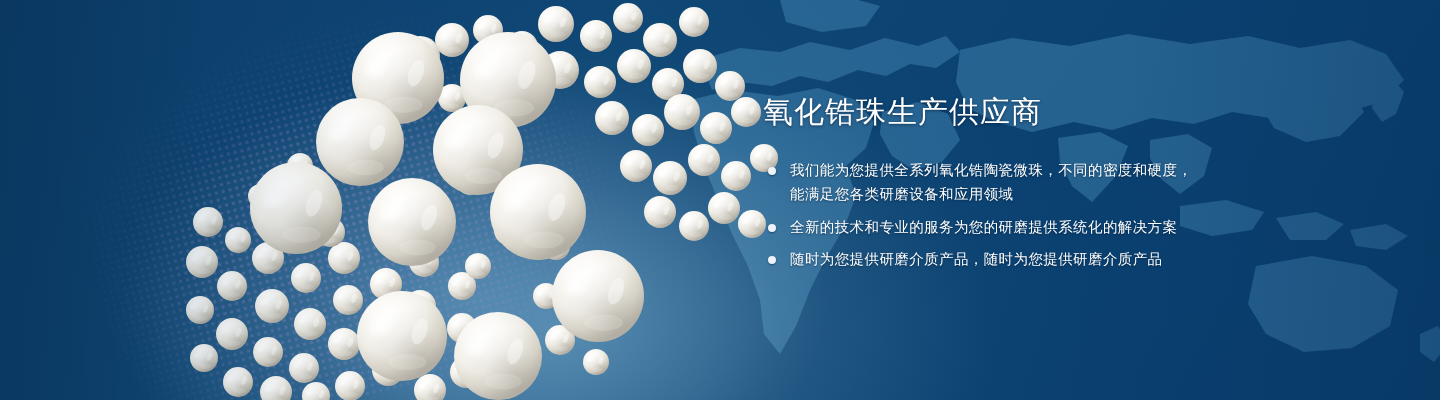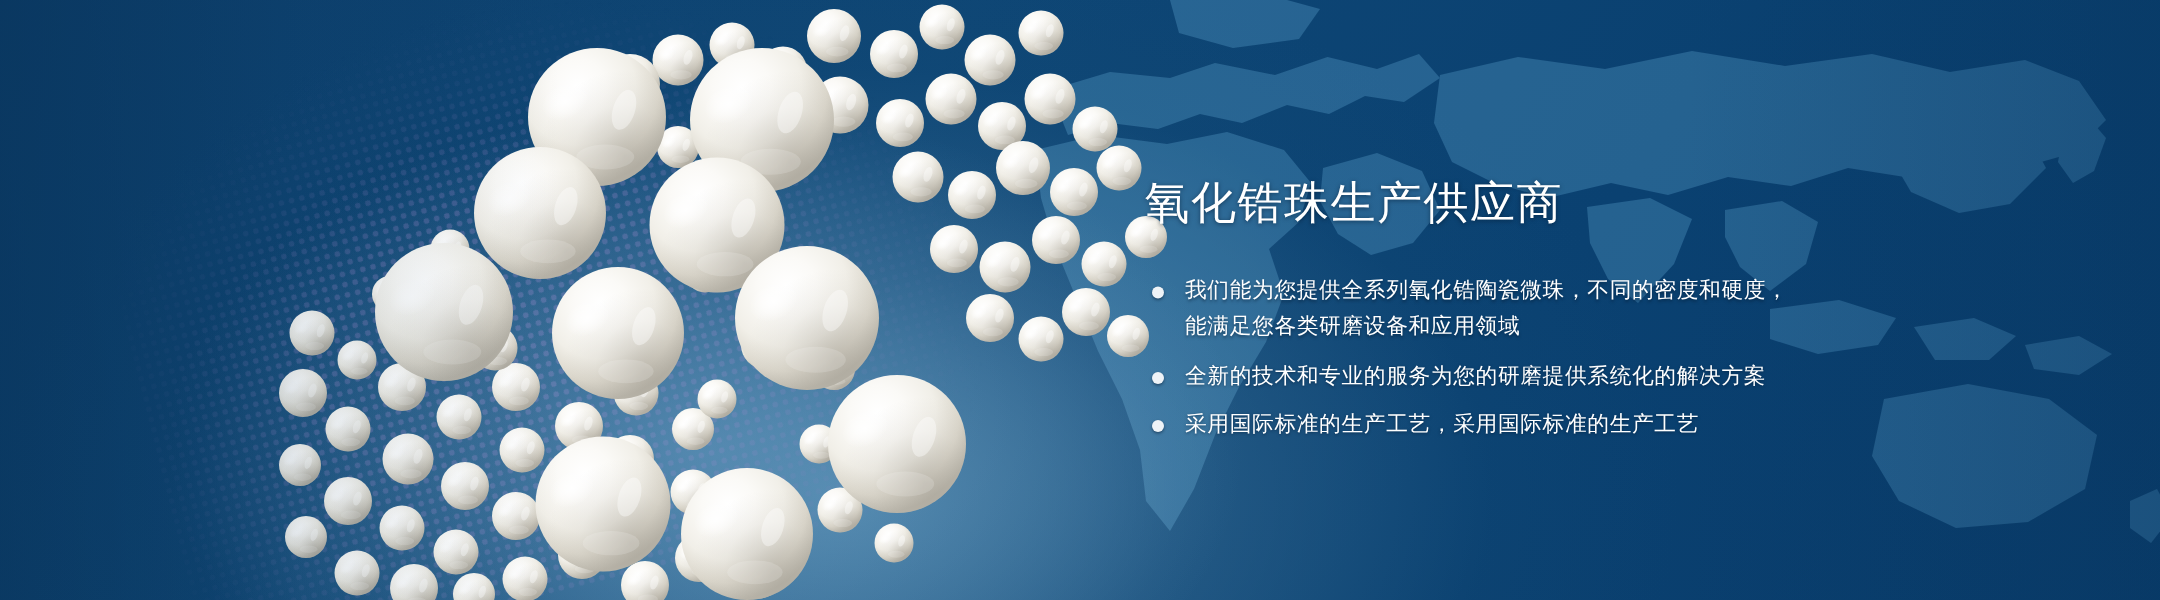--- a/index.html
+++ b/index.html
@@ -75,21 +75,21 @@
     top: 0;
     width: 1440px;
     height: 400px;
   }
   #beads svg { display: block; width: 100%; height: 100%; }
 
   
   .copy {
     position: absolute;
     left: 763px;
-    top: 116px;
+    top: 92px;
     width: 560px;
   }
   .headline {
     margin: 0;
     font-size: 30px;
     line-height: 40px;
     font-weight: 400;
     letter-spacing: 1px;
     color: #ffffff;
     text-shadow: 0 1px 3px rgba(0,20,40,0.55);
@@ -330,19 +330,19 @@
         <span class="bullet-line2">能满足您各类研磨设备和应用领域</span>
       </li>
 
       <li class="bullet">
         <span class="bullet-dot"></span>
         <span>全新的技术和专业的服务为您的研磨提供系统化的解决方案</span>
       </li>
 
       <li class="bullet">
         <span class="bullet-dot"></span>
-        <span>采用国际标准的生产工艺，采用国际标准的生产工艺</span>
+        <span>随时为您提供研磨介质产品，随时为您提供研磨介质产品</span>
       </li>
 
     </ul>
   </div>
 
 </div>
 
 </body></html>

